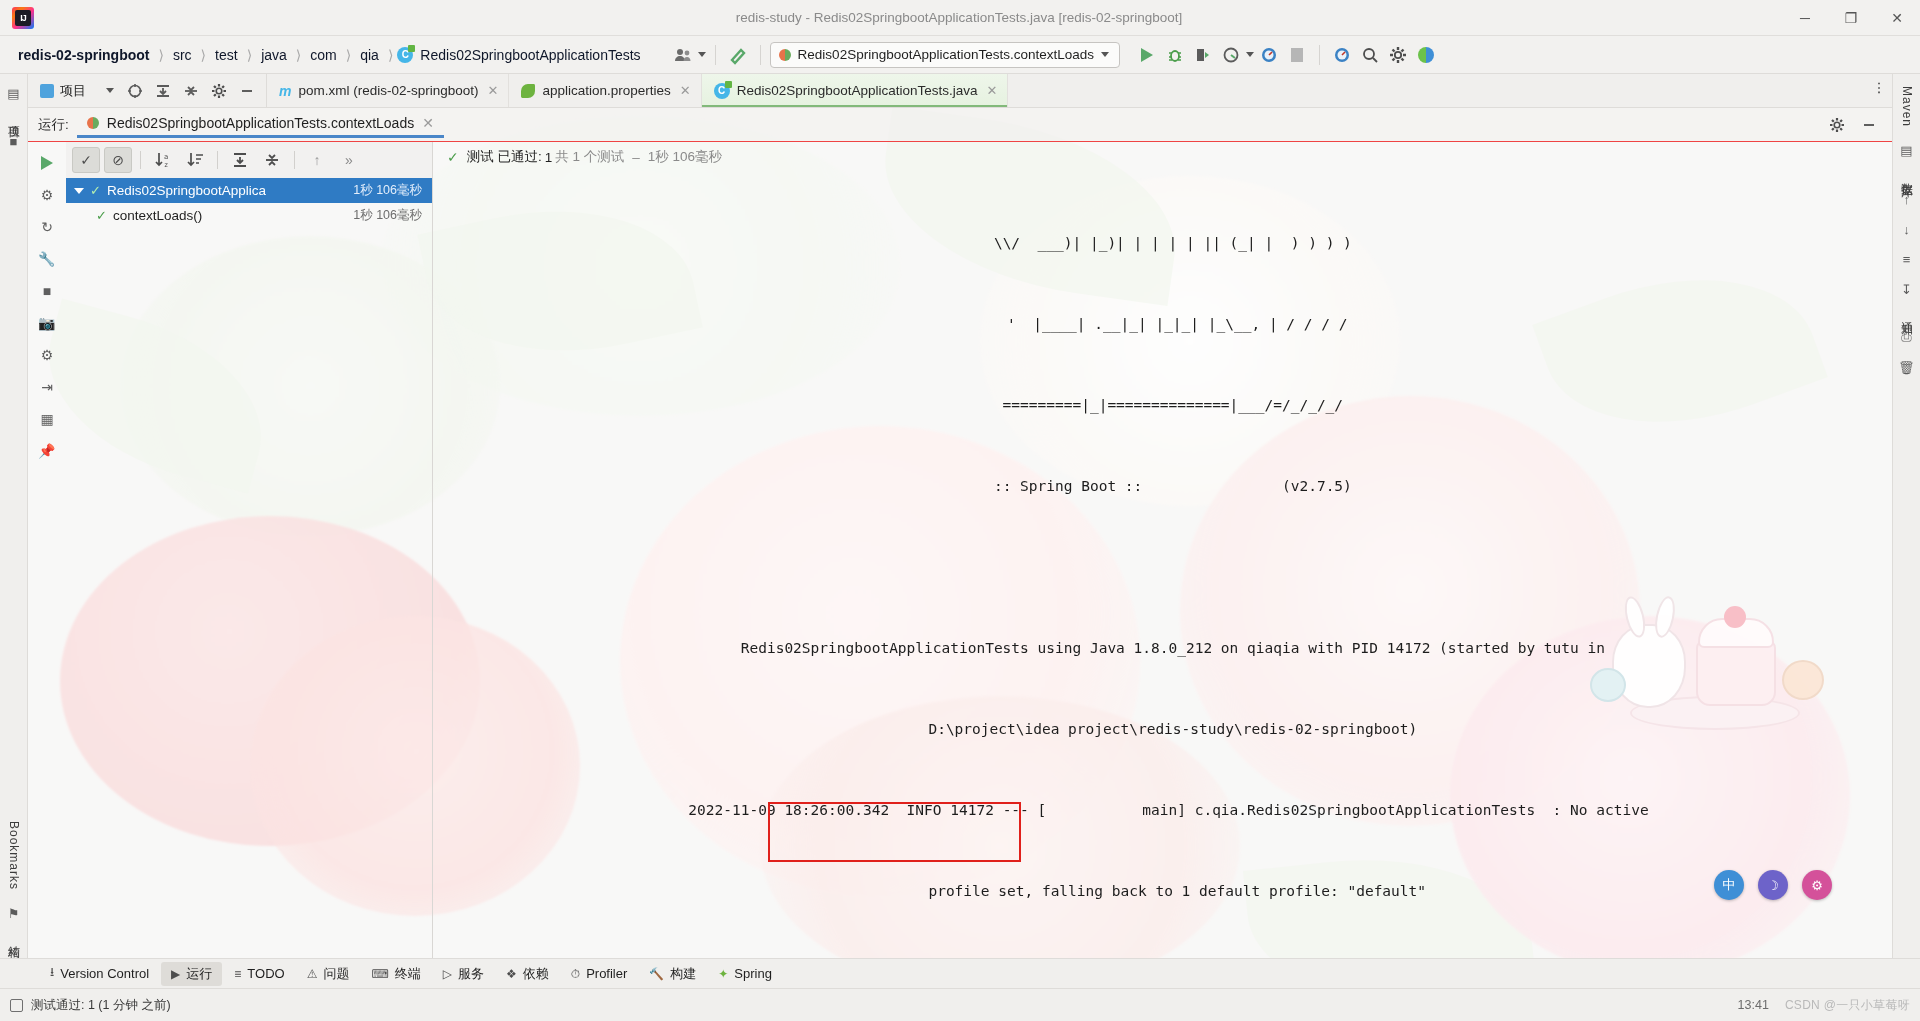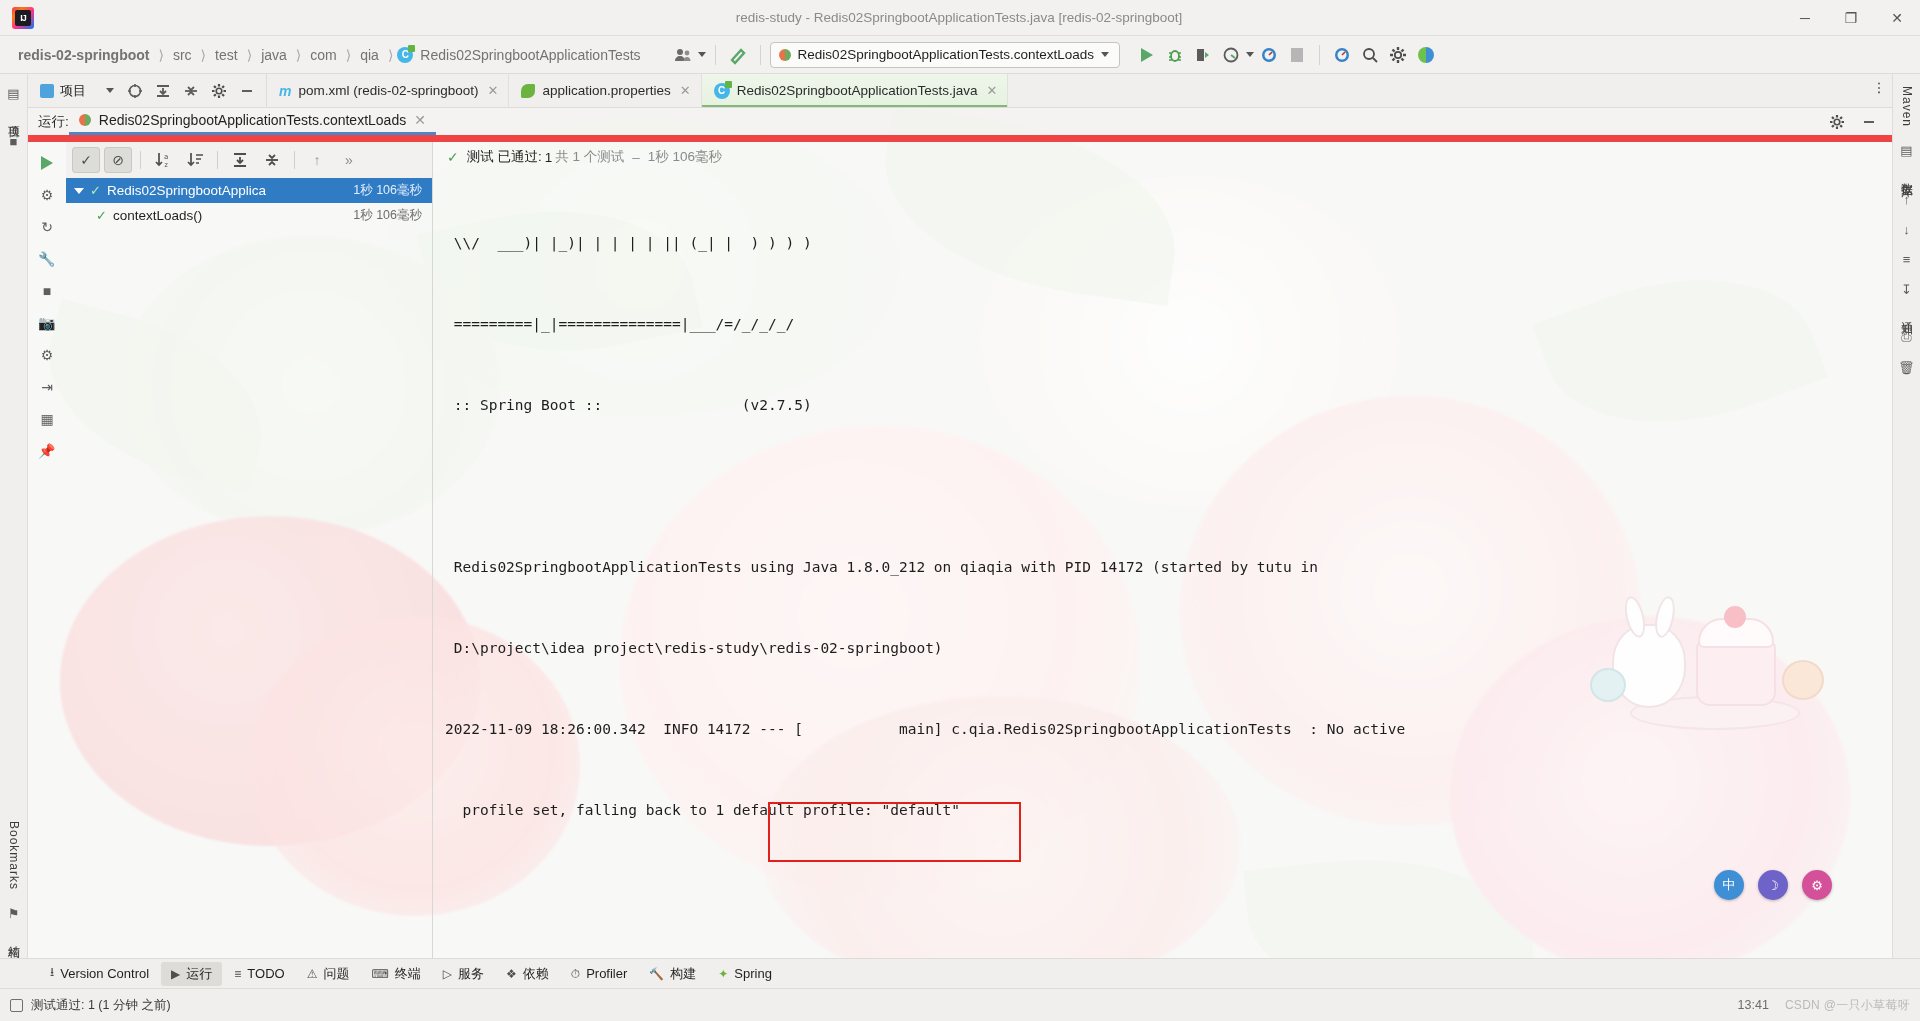--- a/index.html
+++ b/index.html
@@ -98,21 +98,21 @@
     color: #555; font-size: 14px;
   }
 
   
   .navbar {
     position: relative; z-index: 5;
     height: 38px; display: flex; align-items: center;
     background: #f2f1ef; border-bottom: 1px solid #dedcd9;
     padding: 0 8px; flex: none; gap: 2px;
   }
-  .crumb { font-size: 14px; color: #737373; padding: 2px 5px; white-space: nowrap; }
+  .crumb { font-size: 14px; color: #0f172a; padding: 2px 5px; white-space: nowrap; }
   .crumb.root { font-weight: bold; padding-left: 10px; }
   .crumb-sep { color: #a9a9a9; font-size: 14px; padding: 0 2px; }
   .tb-sep { width: 1px; height: 20px; background: #d6d4d1; margin: 0 7px; }
   .tb-icon {
     width: 26px; height: 26px; display: flex; align-items: center; justify-content: center;
     border-radius: 3px; flex: none;
   }
   .runcfg {
     display: flex; align-items: center; gap: 7px;
     height: 26px; padding: 0 10px 0 8px;
@@ -166,22 +166,22 @@
     color: #2b2b2b; cursor: default;
   }
   .etab.active { background: linear-gradient(#eef6ea,#e6f2e0); box-shadow: inset 0 -2px 0 #82b97a; }
   .etab .x { color: #9a9a9a; font-size: 13px; margin-left: 2px; }
   .tab-m { color:#45b6e8; font-weight: bold; font-style: italic; font-size: 14px; }
   .tab-leaf { width: 14px; height: 14px; border-radius: 50% 10% 50% 10%; background: #6db33f; }
 
   
   .runwin { flex: 1; display: flex; flex-direction: column; min-height: 0; position: relative; z-index: 2; }
   .runhdr {
-    height: 34px; display: flex; align-items: center; gap: 0;
-    padding-left: 10px; flex: none; border-bottom: 7px solid #ef4444;
+    height: 34px; display: flex; align-items: center; gap: 8px;
+    padding-left: 10px; flex: none; border-bottom: 1px solid #ef4444;
     background: rgba(240,239,237,0.55);
   }
   .runhdr .label { font-size: 13.5px; color: #2b2b2b; }
   .runtab {
     display: flex; align-items: center; gap: 8px; padding: 4px 10px;
     font-size: 14px; border-bottom: 3px solid #4a86c8; color: #1f1f1f;
   }
   .diamond { width: 12px; height: 12px; position: relative; }
   .diamond::before, .diamond::after {
     content:""; position: absolute; top: 0; width: 6px; height: 12px;
@@ -229,21 +229,21 @@
   }
   .console-status .ok { color: #4a9d4a; font-size: 14px; }
   .cs-strong { color: #1f1f1f; }
   .cs-dim { color: #8a8a8a; }
   .console-out {
     flex: 1; overflow: hidden; padding: 4px 0 0 8px;
     font-family: "DejaVu Sans Mono", "Liberation Mono", monospace;
     font-size: 14.5px; line-height: 27px; color: #1d1d1d;
     white-space: pre; position: relative;
   }
-  .console-out .ln { padding-left: 4px; }
+  .console-out .ln { padding-left: 4px; text-align: center; }
   .redbox {
     position: absolute; left: 335px; top: 660px; width: 253px; height: 60px;
     border: 2px solid #e0201b; z-index: 4;
   }
 
   
   .bottombar {
     height: 30px; flex: none; display: flex; align-items: center; gap: 2px;
     background: #f0efed; border-top: 1px solid #dedcd9; padding-left: 40px;
     position: relative; z-index: 5;
@@ -593,20 +593,21 @@
               <span class="ok">✓</span>
               <span class="cs-strong">测试 已通过:</span>
               <span class="cs-strong" style="margin-left:-5px">1</span>
               <span class="cs-dim" style="margin-left:-5px">共 1 个测试</span>
               <span class="cs-dim">–</span>
               <span class="cs-dim">1秒 106毫秒</span>
             </div>
 
             <div class="console-out">
               <div class="ln"> \\/  ___)| |_)| | | | | || (_| |  ) ) ) )</div>
+              <div class="ln">  '  |____| .__|_| |_|_| |_\__, | / / / /</div>
               <div class="ln"> =========|_|==============|___/=/_/_/_/</div>
               <div class="ln"> :: Spring Boot ::                (v2.7.5)</div>
               <div class="ln" style="height:27px"></div>
               <div class="ln"> Redis02SpringbootApplicationTests using Java 1.8.0_212 on qiaqia with PID 14172 (started by tutu in</div>
               <div class="ln"> D:\project\idea project\redis-study\redis-02-springboot)</div>
               <div class="ln">2022-11-09 18:26:00.342  INFO 14172 --- [           main] c.qia.Redis02SpringbootApplicationTests  : No active</div>
               <div class="ln">  profile set, falling back to 1 default profile: "default"</div>
               
               
               

